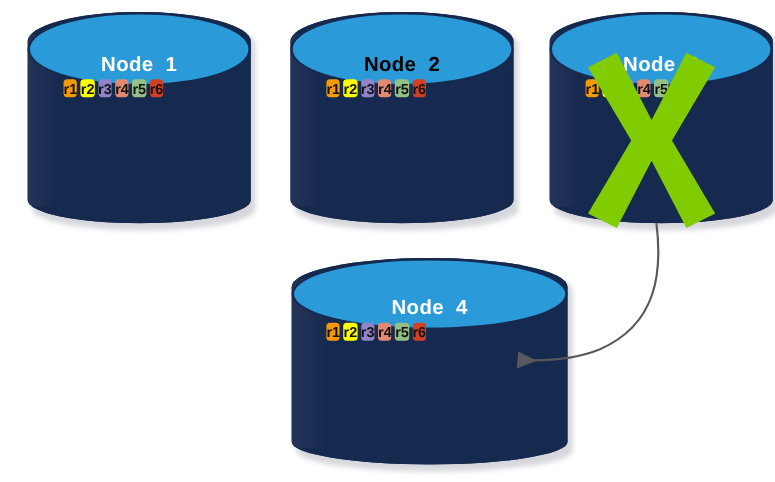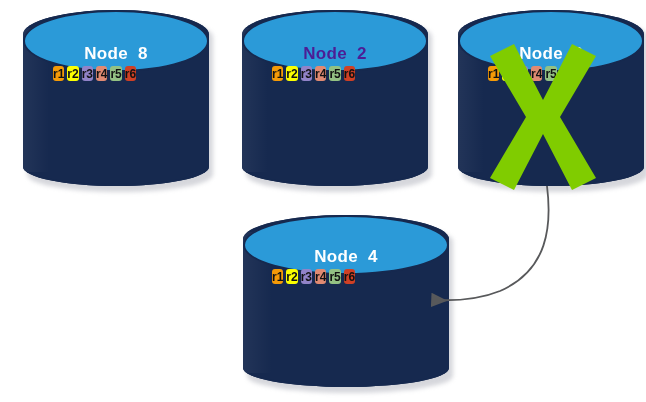--- a/index.html
+++ b/index.html
@@ -130,37 +130,37 @@
 </style>
 </head>
 <body style="background: rgb(255, 255, 255);">
 
 <div id="canvas">
 
   <div class="node" id="node-1" style="left:23px; top:10px; width:186px; height:176px;">
     <div class="node-shadow"></div>
     <div class="node-body" style="background: rgb(22, 41, 79);"></div>
     <div class="node-top" style="background: rgb(43, 154, 216); border-color: rgb(22, 41, 79);">
-      <span class="node-title" style="color: rgb(255, 255, 255);">Node  8</span>
+      <span class="node-title" style="color: rgb(255, 255, 255);">Node  1</span>
     </div>
     <div class="records" style="left:30px; top:56px; width:126px;">
       <div class="record" style="background: rgb(245, 154, 7); color: rgb(17, 17, 17);">r1</div>
       <div class="record" style="background: rgb(251, 255, 0); color: rgb(17, 17, 17);">r2</div>
       <div class="record" style="background: rgb(145, 131, 200); color: rgb(17, 17, 17);">r3</div>
       <div class="record" style="background: rgb(224, 138, 114); color: rgb(17, 17, 17);">r4</div>
       <div class="record" style="background: rgb(147, 193, 131); color: rgb(17, 17, 17);">r5</div>
       <div class="record" style="background: rgb(207, 64, 37); color: rgb(17, 17, 17);">r6</div>
     </div>
   </div>
 
   <div class="node" id="node-2" style="left:242px; top:10px; width:186px; height:176px;">
     <div class="node-shadow"></div>
     <div class="node-body" style="background: rgb(22, 41, 79);"></div>
     <div class="node-top" style="background: rgb(43, 154, 216); border-color: rgb(22, 41, 79);">
-      <span class="node-title" style="color: #4c1d95;">Node  2</span>
+      <span class="node-title" style="color: #000000;">Node  2</span>
     </div>
     <div class="records" style="left:30px; top:56px; width:126px;">
       <div class="record" style="background: rgb(245, 154, 7); color: rgb(17, 17, 17);">r1</div>
       <div class="record" style="background: rgb(251, 255, 0); color: rgb(17, 17, 17);">r2</div>
       <div class="record" style="background: rgb(145, 131, 200); color: rgb(17, 17, 17);">r3</div>
       <div class="record" style="background: rgb(224, 138, 114); color: rgb(17, 17, 17);">r4</div>
       <div class="record" style="background: rgb(147, 193, 131); color: rgb(17, 17, 17);">r5</div>
       <div class="record" style="background: rgb(207, 64, 37); color: rgb(17, 17, 17);">r6</div>
     </div>
   </div>
@@ -180,21 +180,21 @@
       <div class="record" style="background: rgb(207, 64, 37); color: rgb(17, 17, 17);">r6</div>
     </div>
   </div>
 
   <svg class="x-mark" style="left:484px; top:44px;" width="118" height="146" viewBox="0 0 118 146">
     <g id="x-mark-shape">
       <polygon points="6,12 30,0 59,56 88,0 112,12 76,73 112,134 88,146 59,90 30,146 6,134 42,73" fill="#80cc00"></polygon>
     </g>
   </svg>
 
-  <div class="node" id="node-4" style="left:243px; top:215px; width:206px; height:172px;">
+  <div class="node" id="node-4" style="left:243px; top:215px; width:206px; height:172px;padding-left:24px;">
     <div class="node-shadow"></div>
     <div class="node-body" style="background: rgb(22, 41, 79);"></div>
     <div class="node-top" style="background: rgb(43, 154, 216); border-color: rgb(22, 41, 79);">
       <span class="node-title" style="color: rgb(255, 255, 255);">Node  4</span>
     </div>
     <div class="records" style="left:29px; top:54px; width:121px;">
       <div class="record" style="background: rgb(245, 154, 7); color: rgb(17, 17, 17);">r1</div>
       <div class="record" style="background: rgb(251, 255, 0); color: rgb(17, 17, 17);">r2</div>
       <div class="record" style="background: rgb(145, 131, 200); color: rgb(17, 17, 17);">r3</div>
       <div class="record" style="background: rgb(224, 138, 114); color: rgb(17, 17, 17);">r4</div>

